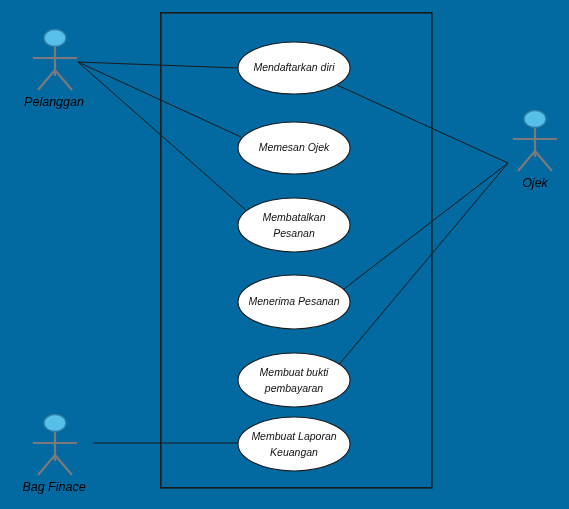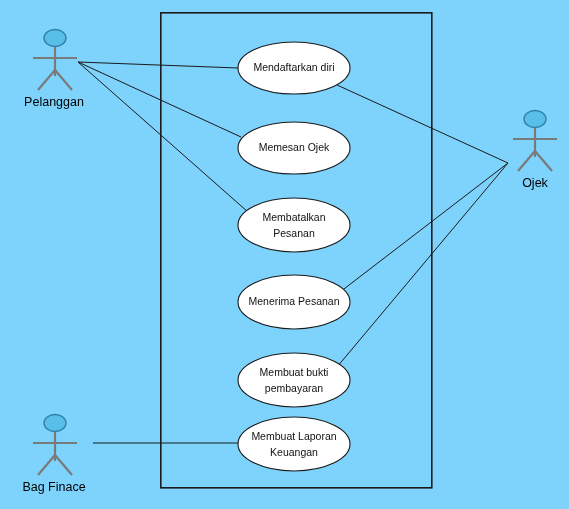--- a/index.html
+++ b/index.html
@@ -5,23 +5,24 @@
 <style>
   html, body {
     margin: 0;
     padding: 0;
     background: #ffffff;
   }
   #canvas {
     position: relative;
     width: 569px;
     height: 509px;
-    background: #7dd3fc;
+    background: #0369a1;
     overflow: hidden;
     font-family: "Liberation Sans", sans-serif;
+    font-style: italic;
   }
   #diagram-svg {
     position: absolute;
     left: 0;
     top: 0;
     width: 569px;
     height: 509px;
   }
   .uc-label {
     font-family: "Liberation Sans", sans-serif;

